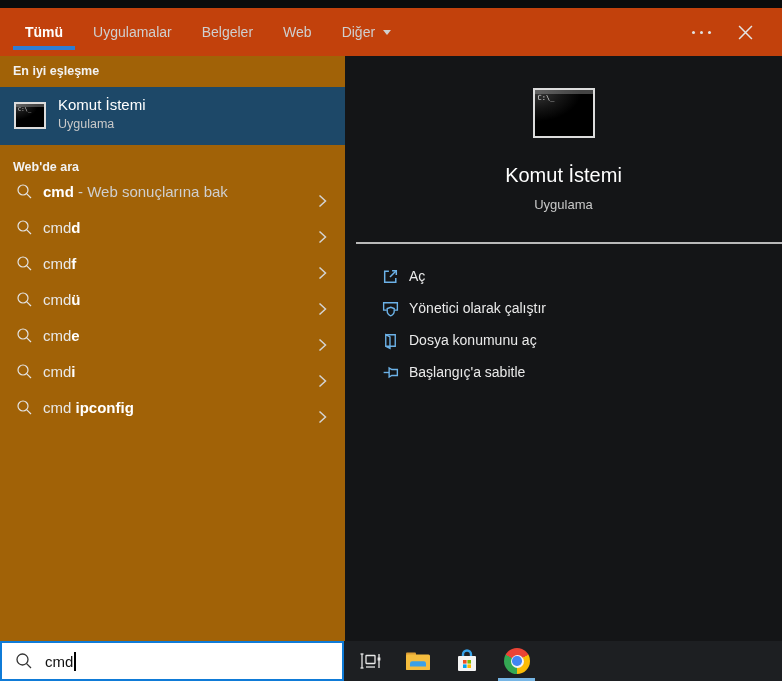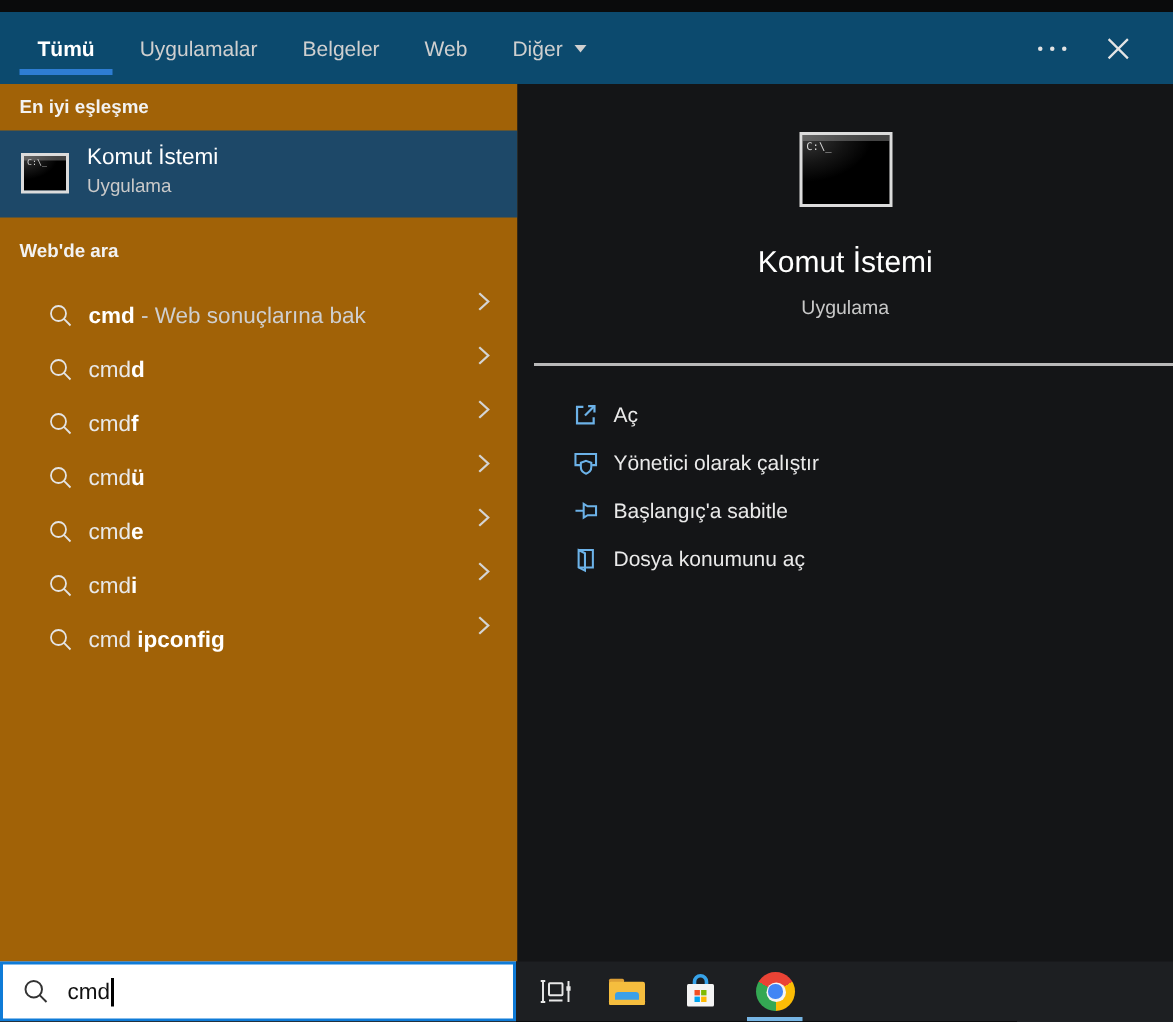--- a/index.html
+++ b/index.html
@@ -4,21 +4,21 @@
 <style>
   * { margin:0; padding:0; box-sizing:border-box; }
   html,body { background:#000; }
   body { font-family:"Liberation Sans","DejaVu Sans",sans-serif; }
   .screen { position:relative; width:782px; height:681px; background:#141517; overflow:hidden; }
 
   
   .topstrip { position:absolute; left:0; top:0; width:782px; height:8px; background:#0a0b0c; }
 
   
-  .tabbar { position:absolute; left:0; top:8px; width:782px; height:48px; background:#0c4a6e;
+  .tabbar { position:absolute; left:0; top:8px; width:782px; height:48px; background:#c2410c;
             display:flex; align-items:center; padding:0 22px 0 25px; }
   .tab { position:relative; height:100%; display:flex; align-items:center; margin-right:30px;
          font-size:14px; color:#cfcfcf; cursor:default; }
   .tab.selected { color:#ffffff; font-weight:bold; }
   .tab .underline { position:absolute; left:-12px; right:-12px; bottom:6px; height:4px; background:#2e7dd3; }
   .caret-down { display:inline-block; width:0; height:0; margin-left:8px;
                 border-left:4.5px solid transparent; border-right:4.5px solid transparent;
                 border-top:5px solid #d0d0d0; }
   .tab-spacer { flex:1; }
   .more-btn { position:relative; width:30px; height:100%; display:flex; align-items:center; justify-content:center; margin-right:14px; }
@@ -47,21 +47,21 @@
   .cmd-icon .prompt { position:absolute; left:2px; top:3px; color:#d8d8d8;
                       font-family:"DejaVu Sans Mono","Liberation Mono",monospace; line-height:1; }
   .cmd-small { position:absolute; left:14px; top:15px; width:32px; height:27px; }
   .cmd-small .prompt { font-size:5.5px; }
   .cmd-big { position:absolute; left:50%; top:32px; width:62px; height:50px; margin-left:-31px; border-width:2.5px; }
   .cmd-big .titlebar { height:4px; }
   .cmd-big .prompt { font-size:7px; top:5px; left:3px; }
 
   
   .suggestions { position:absolute; left:0; top:127px; width:345px; }
-  .srow { position:relative; height:36px; display:flex; align-items:flex-end; padding-left:32px; }
+  .srow { position:relative; height:36px; display:flex; align-items:flex-start; padding-left:16px; }
   .srow .mag { margin-right:10px; flex:0 0 auto; }
   .stext { font-size:15px; color:#e8e8e8; white-space:nowrap; }
   .stext b { color:#ffffff; }
   .stext .post { color:#cfcfcf; }
   .srow .chev { position:absolute; right:18px; top:50%; transform:translateY(-50%); }
 
   
   .pv-title { position:absolute; left:0; top:108px; width:100%; text-align:center;
               font-size:20px; color:#ffffff; }
   .pv-sub { position:absolute; left:0; top:141px; width:100%; text-align:center;
@@ -249,34 +249,34 @@
       <div class="action">
         <svg class="aicon" viewBox="0 0 18 18" fill="none" stroke="#6cb2e8" stroke-width="1.3">
           <path d="M5.5 10.5 H2.5 V3.5 H15.5 V10.5 H13"></path>
           <path d="M9.2 7.8 l3.3 1.2 v2.7 c0 2.3 -1.9 3.7 -3.3 4.2 c-1.4 -.5 -3.3 -1.9 -3.3 -4.2 v-2.7 z" fill="#141517"></path>
         </svg>
         <span>Yönetici olarak çalıştır</span>
       </div>
 
       <div class="action">
         <svg class="aicon" viewBox="0 0 18 18" fill="none" stroke="#6cb2e8" stroke-width="1.3">
+          <path d="M4.5 3.5 H13.5 V14.5 H4.5"></path>
+            <path d="M4.5 3.5 L8.5 5.5 V16.5 L4.5 14.5 Z"></path>
+        </svg>
+        <span>Dosya konumunu aç</span>
+      </div>
+
+      <div class="action">
+        <svg class="aicon" viewBox="0 0 18 18" fill="none" stroke="#6cb2e8" stroke-width="1.3">
           <g transform="rotate(90 9 9)">
               <path d="M6.2 2.5 H11.8 V7.8 L13.3 10.3 H4.7 L6.2 7.8 Z"></path>
               <line x1="9" y1="10.3" x2="9" y2="15.5"></line>
             </g>
         </svg>
         <span>Başlangıç'a sabitle</span>
-      </div>
-
-      <div class="action">
-        <svg class="aicon" viewBox="0 0 18 18" fill="none" stroke="#6cb2e8" stroke-width="1.3">
-          <path d="M4.5 3.5 H13.5 V14.5 H4.5"></path>
-            <path d="M4.5 3.5 L8.5 5.5 V16.5 L4.5 14.5 Z"></path>
-        </svg>
-        <span>Dosya konumunu aç</span>
       </div>
 
 
     </div>
   </div>
 
   <div class="searchbox" role="textbox">
     <svg width="18" height="18" viewBox="0 0 18 18">
         <circle cx="7.5" cy="7.5" r="5.5" stroke="#333" stroke-width="1.3" fill="none"></circle>
         <line x1="11.6" y1="11.6" x2="16" y2="16" stroke="#333" stroke-width="1.3"></line>

